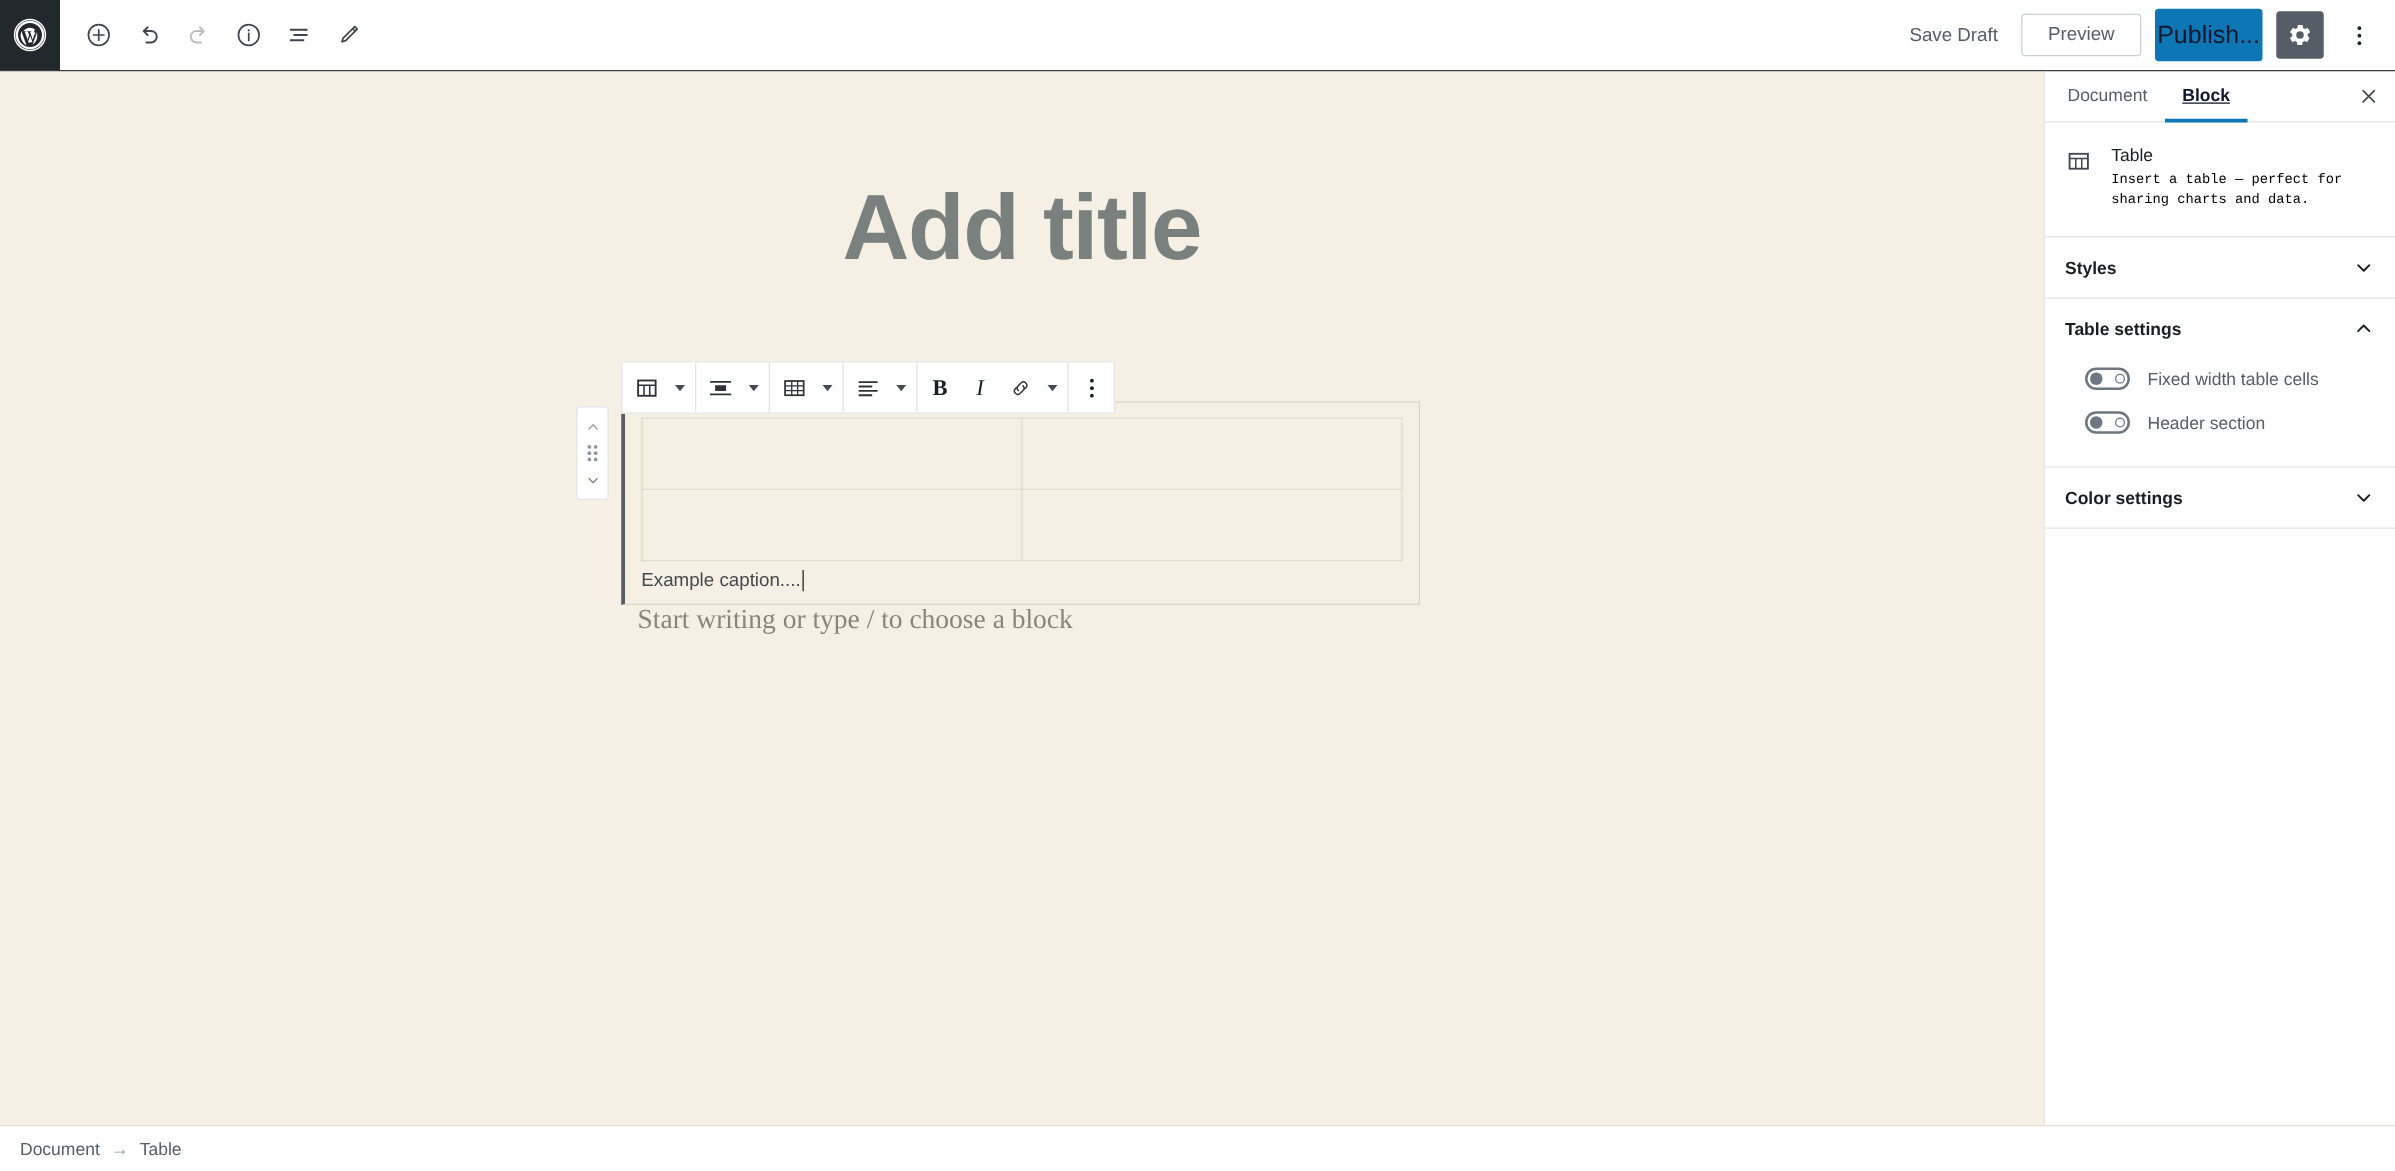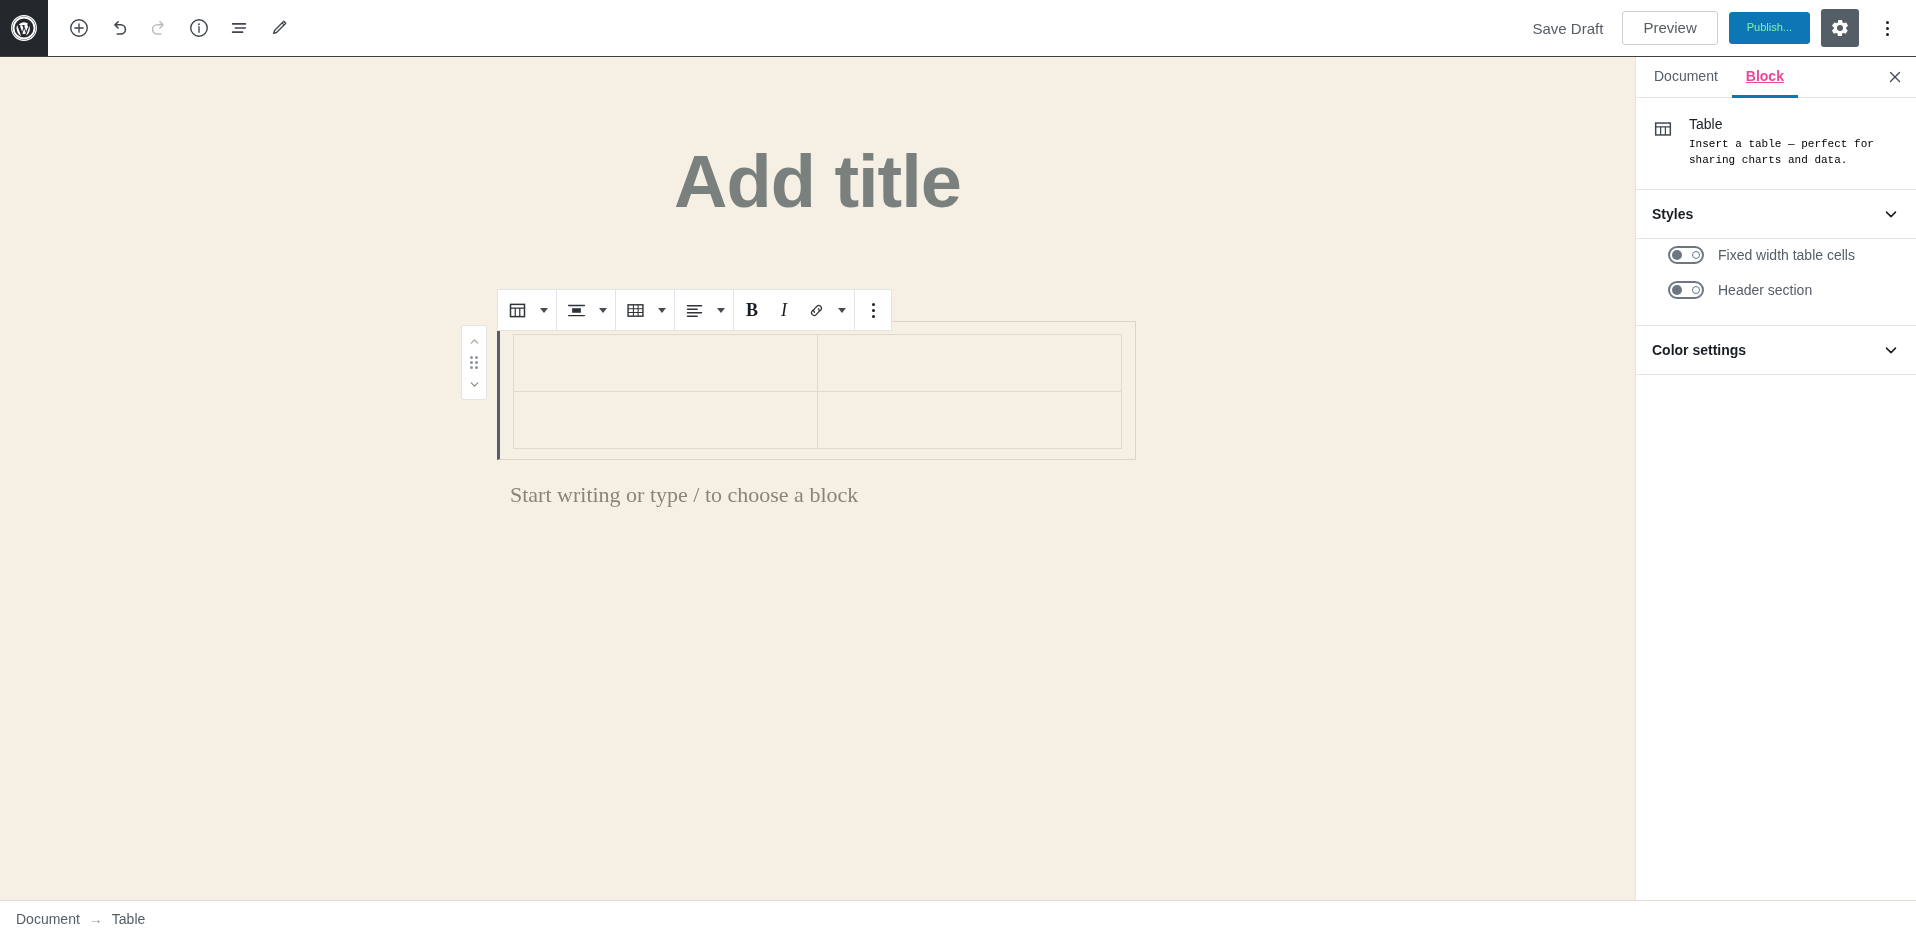--- a/index.html
+++ b/index.html
@@ -88,26 +88,26 @@
     color: #555d66;
     background: #ffffff;
     border: 1px solid #ccd0d4;
     border-radius: 3px;
     padding: 7px 20px;
     cursor: pointer;
     font-family: inherit;
     line-height: 1.2;
   }
   .btn-publish {
-    font-size: 11px;
-    color: #86efac;
+    font-size: 20px;
+    color: #0f172a;
     background: #0d76b4;
     border: 1px solid #0d76b4;
     border-radius: 3px;
-    padding: 8px 17px;
+    padding: 8px 1px;
     cursor: pointer;
     font-family: inherit;
     line-height: 1.2;
   }
   .btn-gear {
     width: 38px;
     height: 38px;
     background: #555d66;
     border: none;
     border-radius: 3px;
@@ -366,21 +366,21 @@
     font-size: 14px;
     color: #555d66;
     background: none;
     border: none;
     cursor: pointer;
     font-family: inherit;
     border-bottom: 3px solid transparent;
     margin-bottom: -1px;
   }
   .sb-tab.active {
-    color: #ec4899;
+    color: #0f172a;
     font-weight: bold;
     border-bottom-color: #0d76b4;
     text-decoration: underline;
   }
   .sb-close {
     margin-left: auto;
     width: 42px;
     background: none;
     border: none;
     cursor: pointer;
@@ -659,20 +659,24 @@
             <tr>
               <td></td>
               <td></td>
             </tr>
             <tr>
               <td></td>
               <td></td>
             </tr>
           </tbody>
         </table>
+        <div class="table-caption">
+          <span>Example caption....</span>
+            <span class="caret-bar"></span>
+        </div>
       </div>
 
       <div class="para-placeholder">Start writing or type / to choose a block</div>
     </div>
 
     <div class="sidebar">
 
       <div class="sb-tabs">
         <button class="sb-tab">Document</button>
         <button class="sb-tab active">Block</button>
@@ -699,20 +703,26 @@
       <div class="panel">
         <button class="panel-header">
           <span class="panel-title">Styles</span>
           <svg width="18" height="18" viewBox="0 0 24 24">
             <path d="M6 9.5l6 6 6-6" fill="none" stroke="#191e23" stroke-width="2" stroke-linecap="round" stroke-linejoin="round"></path>
           </svg>
         </button>
       </div>
 
       <div class="panel">
+        <button class="panel-header">
+          <span class="panel-title">Table settings</span>
+          <svg width="18" height="18" viewBox="0 0 24 24">
+            <path d="M6 14.5l6-6 6 6" fill="none" stroke="#191e23" stroke-width="2" stroke-linecap="round" stroke-linejoin="round"></path>
+          </svg>
+        </button>
         <div class="panel-body">
           <div class="toggle-row">
             <span class="toggle">
               <span class="knob"></span>
               <span class="ring"></span>
             </span>
             <span class="toggle-label">Fixed width table cells</span>
           </div>
           <div class="toggle-row">
             <span class="toggle">

